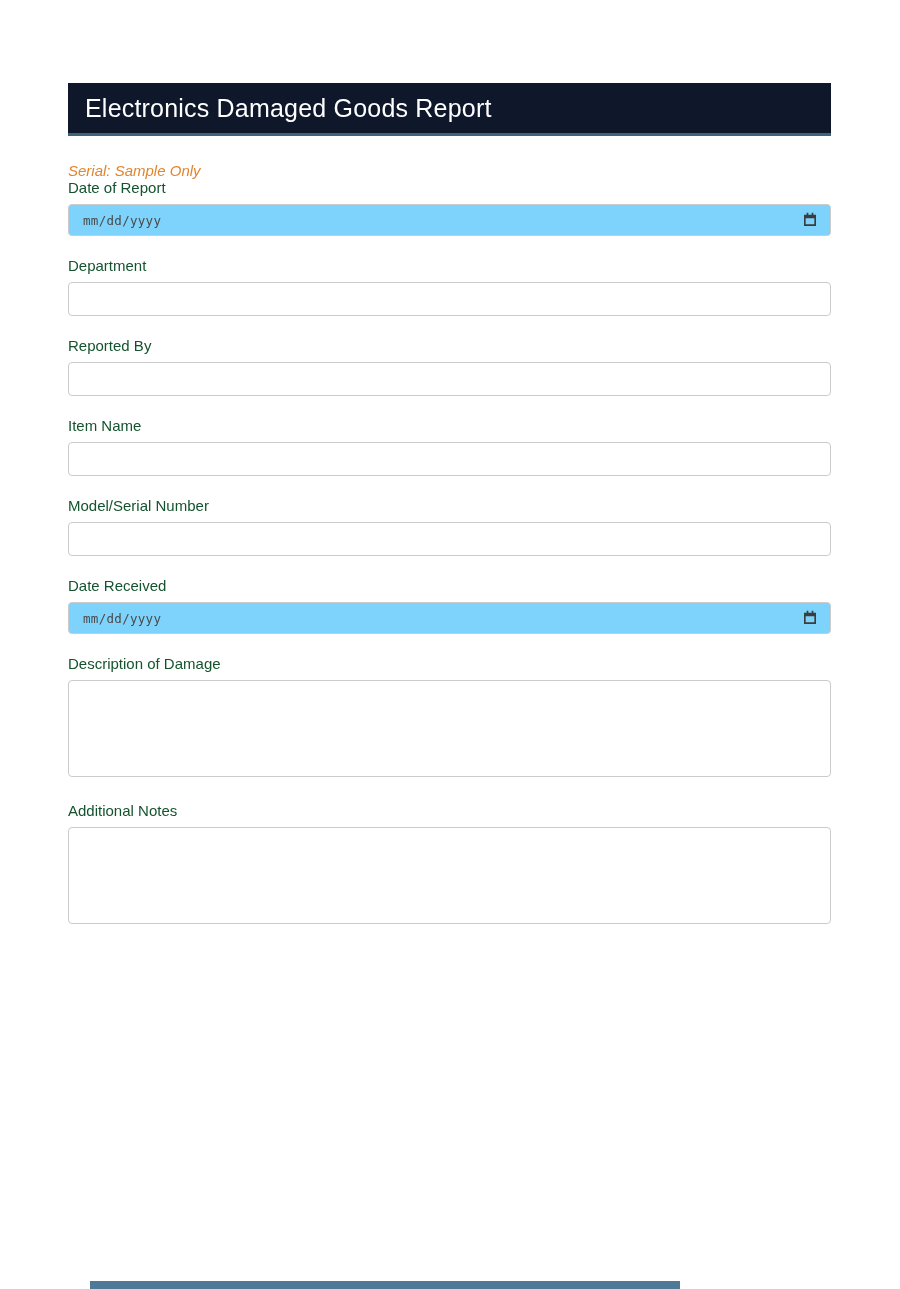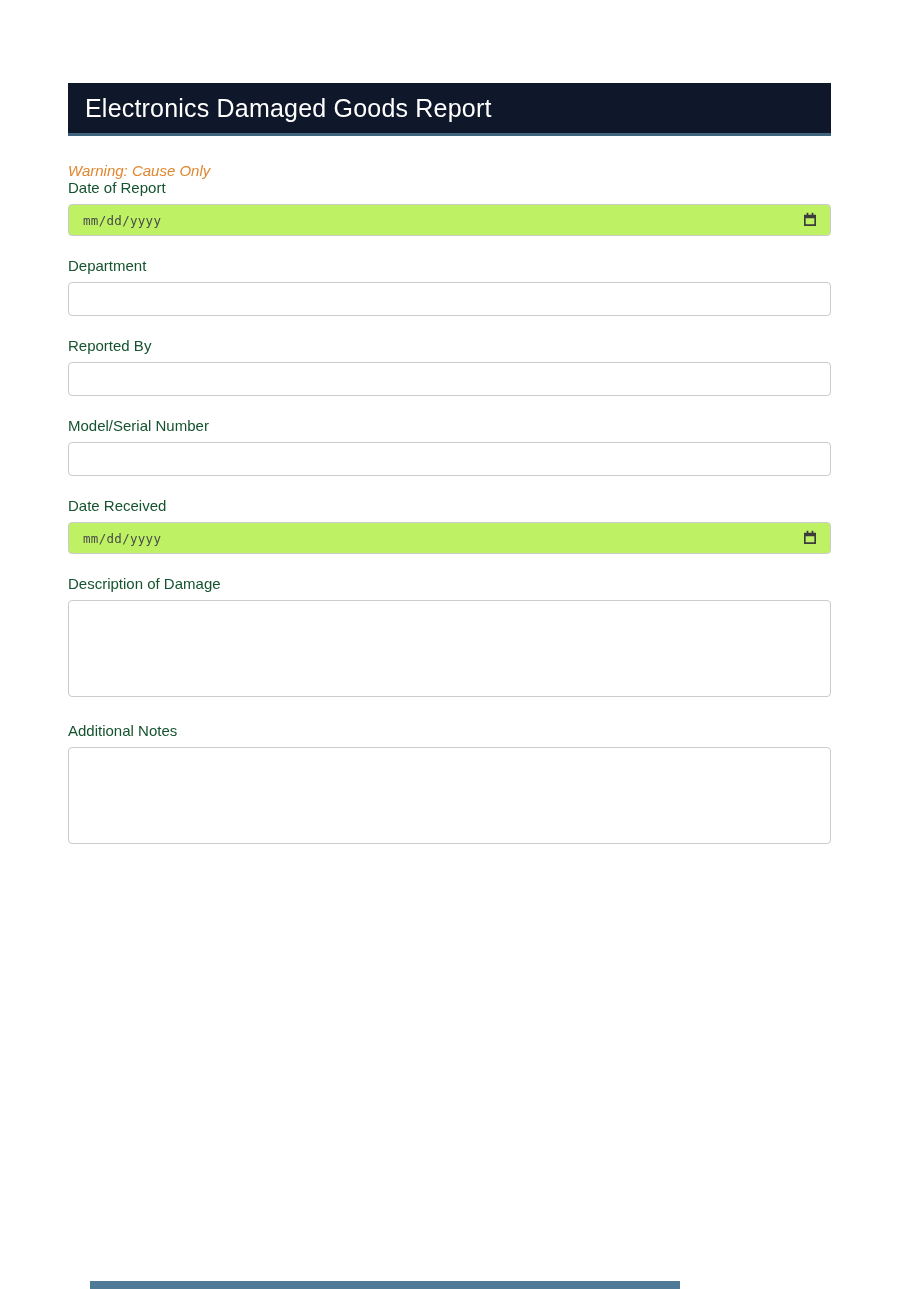--- a/index.html
+++ b/index.html
@@ -62,21 +62,21 @@
     background: #fff;
     outline: none;
     font-family: "Liberation Sans", sans-serif;
   }
   .date-input {
     width: 100%;
     height: 32px;
     border: 1px solid #cbcbcb;
     border-radius: 4px;
     padding: 0 12px 0 14px;
-    background: #bef264;
+    background: #7dd3fc;
     display: flex;
     align-items: center;
     justify-content: space-between;
     cursor: default;
   }
   .date-placeholder {
     font-family: "DejaVu Sans Mono", monospace;
     font-size: 12.5px;
     color: #4a4a4a;
     letter-spacing: 0.3px;
@@ -109,37 +109,38 @@
   }
 </style>
 </head>
 <body>
 
 <div class="container">
   <div class="form-header">
     <h1>Electronics Damaged Goods Report</h1>
   </div>
 
-  <div class="warning">Warning: Cause Only</div>
+  <div class="warning">Serial: Sample Only</div>
 
   <form id="form-fields">
       <div class="field-group">
         <div class="field-label">Date of Report</div>
         <div class="date-input">
           <span class="date-placeholder">mm/dd/yyyy</span>
           <span class="calendar-icon">
             <svg width="16" height="16" viewBox="0 0 24 24">
               <path fill="#3c3c3c" d="M7 1h2.5v4H7zM14.5 1H17v4h-2.5z"></path>
               <path fill="#3c3c3c" fill-rule="evenodd" d="M3 4h18v17H3zM5.5 9.5h13v9h-13z"></path>
             </svg>
           </span>
         </div>
       </div>
       <div class="field-group"><div class="field-label">Department</div><input type="text" class="text-input" placeholder="" style=""></div>
       <div class="field-group"><div class="field-label">Reported By</div><input type="text" class="text-input" placeholder="" style=""></div>
+      <div class="field-group"><div class="field-label">Item Name</div><input type="text" class="text-input" placeholder="" style=""></div>
       <div class="field-group"><div class="field-label">Model/Serial Number</div><input type="text" class="text-input" placeholder="" style=""></div>
       <div class="field-group">
         <div class="field-label">Date Received</div>
         <div class="date-input">
           <span class="date-placeholder">mm/dd/yyyy</span>
           <span class="calendar-icon">
             <svg width="16" height="16" viewBox="0 0 24 24">
               <path fill="#3c3c3c" d="M7 1h2.5v4H7zM14.5 1H17v4h-2.5z"></path>
               <path fill="#3c3c3c" fill-rule="evenodd" d="M3 4h18v17H3zM5.5 9.5h13v9h-13z"></path>
             </svg>

